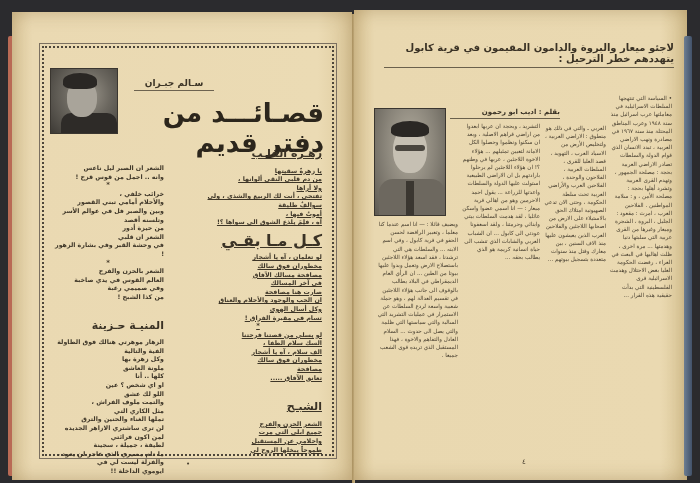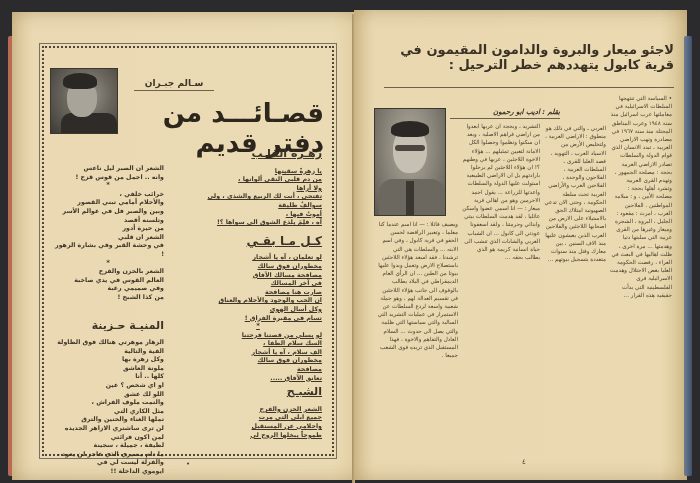--- a/index.html
+++ b/index.html
@@ -1,37 +1,37 @@
 <!DOCTYPE html>
 <html><head>
 <meta charset="utf-8">
 <style>
   html,body{margin:0;padding:0;}
   body{width:700px;height:483px;background:#2b2b2e;position:relative;overflow:hidden;font-family:"DejaVu Sans",sans-serif;}
   .spread{position:absolute;left:6px;top:6px;width:690px;height:474px;}
   .page{position:absolute;top:6px;height:468px;background:#e8d8b0;box-shadow:inset 0 0 18px rgba(120,90,40,.35);}
-  .page.left{left:6px;width:340px;background:linear-gradient(90deg,#dfcca0 0%,#ead9b2 6%,#ebdbb4 90%,#ddc99c 100%);padding-left:16px;}
+  .page.left{left:6px;width:340px;background:linear-gradient(90deg,#dfcca0 0%,#ead9b2 6%,#ebdbb4 90%,#ddc99c 100%);}
   .page.right{left:348px;width:333px;top:4px;height:470px;background:linear-gradient(90deg,#dcc798 0%,#e9d8b0 6%,#ead9b1 92%,#d9c595 100%);}
   .redEdge{position:absolute;left:2px;top:30px;width:7px;height:440px;background:#b96a55;border-radius:2px;}
   .blueEdge{position:absolute;right:4px;top:30px;width:8px;height:440px;background:linear-gradient(90deg,#6d7e92,#42526a);border-radius:2px;}
   .fold{position:absolute;left:346px;top:8px;width:3px;height:470px;background:linear-gradient(90deg,#a88f5e,#c9b283);}
   .frame{position:absolute;left:30px;top:34px;width:288px;height:406px;border:2px dotted #4d463a;outline:1px solid #7b7060;outline-offset:2px;}
   .rtl{direction:rtl;text-align:right;}
   .photo{background:radial-gradient(ellipse at 55% 40%,#9a958a 0%,#6b675f 45%,#3d3a35 100%);border:1px solid #3a3630;}
   .photo .head{position:absolute;border-radius:48% 48% 45% 45%;background:#a9a49a;}
   .photo .hair{position:absolute;background:#2a2724;border-radius:50% 50% 30% 30%;}
   .photo .suit{position:absolute;background:#2e2b28;}
   .author-left{position:absolute;left:90px;top:30px;width:80px;font-size:9px;font-weight:bold;color:#3c3426;text-align:center;border-bottom:1px solid #6d6350;padding-bottom:2px;}
   .title-left{position:absolute;left:70px;top:50px;width:210px;font-size:26px;font-weight:bold;color:#2c261c;text-align:right;letter-spacing:1px;}
   .poem{position:absolute;font-size:6.3px;line-height:8.6px;color:#3e3628;font-weight:bold;}
   .poem-h{font-size:11px;font-weight:bold;color:#3a3225;margin:4px 0 8px 0;letter-spacing:2px;}
   .star{text-align:center;font-size:7px;color:#4a3f2e;}
-  .sub{position:absolute;left:30px;top:32px;width:290px;font-size:13px;font-weight:bold;color:#3a3225;border-bottom:1px solid #6a604c;padding-bottom:15px;}
+  .sub{position:absolute;left:30px;top:32px;width:290px;font-size:10px;font-weight:bold;color:#3a3225;border-bottom:1px solid #6a604c;padding-bottom:3px;}
   .headline{position:absolute;left:18px;top:48px;width:300px;font-size:22px;font-weight:bold;color:#2c261c;letter-spacing:.5px;}
-  .byline{position:absolute;left:96px;top:98px;width:110px;font-size:7px;font-weight:bold;color:#3a3225;border-bottom:1px solid #6a604c;padding-bottom:2px;font-style:italic;}
+  .byline{position:absolute;left:96px;top:98px;width:110px;font-size:7px;font-weight:bold;color:#3a3225;border-bottom:1px solid #6a604c;padding-bottom:2px;}
   .col{position:absolute;font-size:5.6px;line-height:8.2px;color:#4a4131;overflow:hidden;}
   .pnum{position:absolute;font-size:7px;color:#4a4131;}
 </style>
 </head>
 <body>
 
 <div class="spread">
 
   <div class="redEdge"></div>
 
@@ -50,38 +50,38 @@
       <div class="poem rtl" style="left:150px;top:98px;width:128px;text-decoration:underline;">
         <div class="poem-h">زهـرة القلـب</div>
         <div>يا زهرةً سقيتها</div>
         <div>من دم قلبي النقي ألوانها ،</div>
         <div>ولا أراها</div>
         <div>تفتحي ، أنت لك الربيع والشذى ، ولي</div>
         <div>سوالفٌ طليقة</div>
         <div>أموتُ فيها ،</div>
         <div>آه ، فلِمَ يلذع الشوق الى سواها ؟!</div>
 
-        <div class="poem-h" style="margin-top:10px;font-size:12px;">كـل مـا بقـي</div>
+        <div class="poem-h" style="margin-top:10px;font-size:16px;">كـل مـا بقـي</div>
         <div>لو تعلمان ، آه يا أشجار</div>
         <div>مخطوران فوق سالك</div>
         <div>مصافحة مسالك الآفاق</div>
         <div>في آخر المسالك</div>
         <div>صارت هنا مصافحة</div>
         <div>ان الحب والوجود والأحلام والعناق</div>
         <div>وكل أسال الهوى</div>
         <div>تسام في مقبرة الفراق !</div>
         <div class="star">*</div>
         <div>لو يسلي من قصتنا فرحتنا</div>
         <div>السك سلام الطفا ،</div>
         <div>الف سلام ، آه يا أشجار</div>
         <div>مخطوران فوق سالك</div>
         <div>مصافحة</div>
         <div>تعانق الآفاق .....</div>
 
-        <div class="poem-h" style="margin-top:6px;">الشبـح</div>
+        <div class="poem-h" style="margin-top:21px;">الشبـح</div>
         <div>الشعر الحزن والفرح</div>
         <div>جميع ابلي التي مرت</div>
         <div>واحلامي عن المستقبل</div>
         <div>طموحاً يبخلها الروح لي</div>
       </div>
 
       <div class="poem rtl" style="left:8px;top:116px;width:112px;">
         <div>الشعر ان الصبر ليل ناعس</div>
         <div>وانه .. اجمل من قوس قزح !</div>
         <div class="star">*</div>

